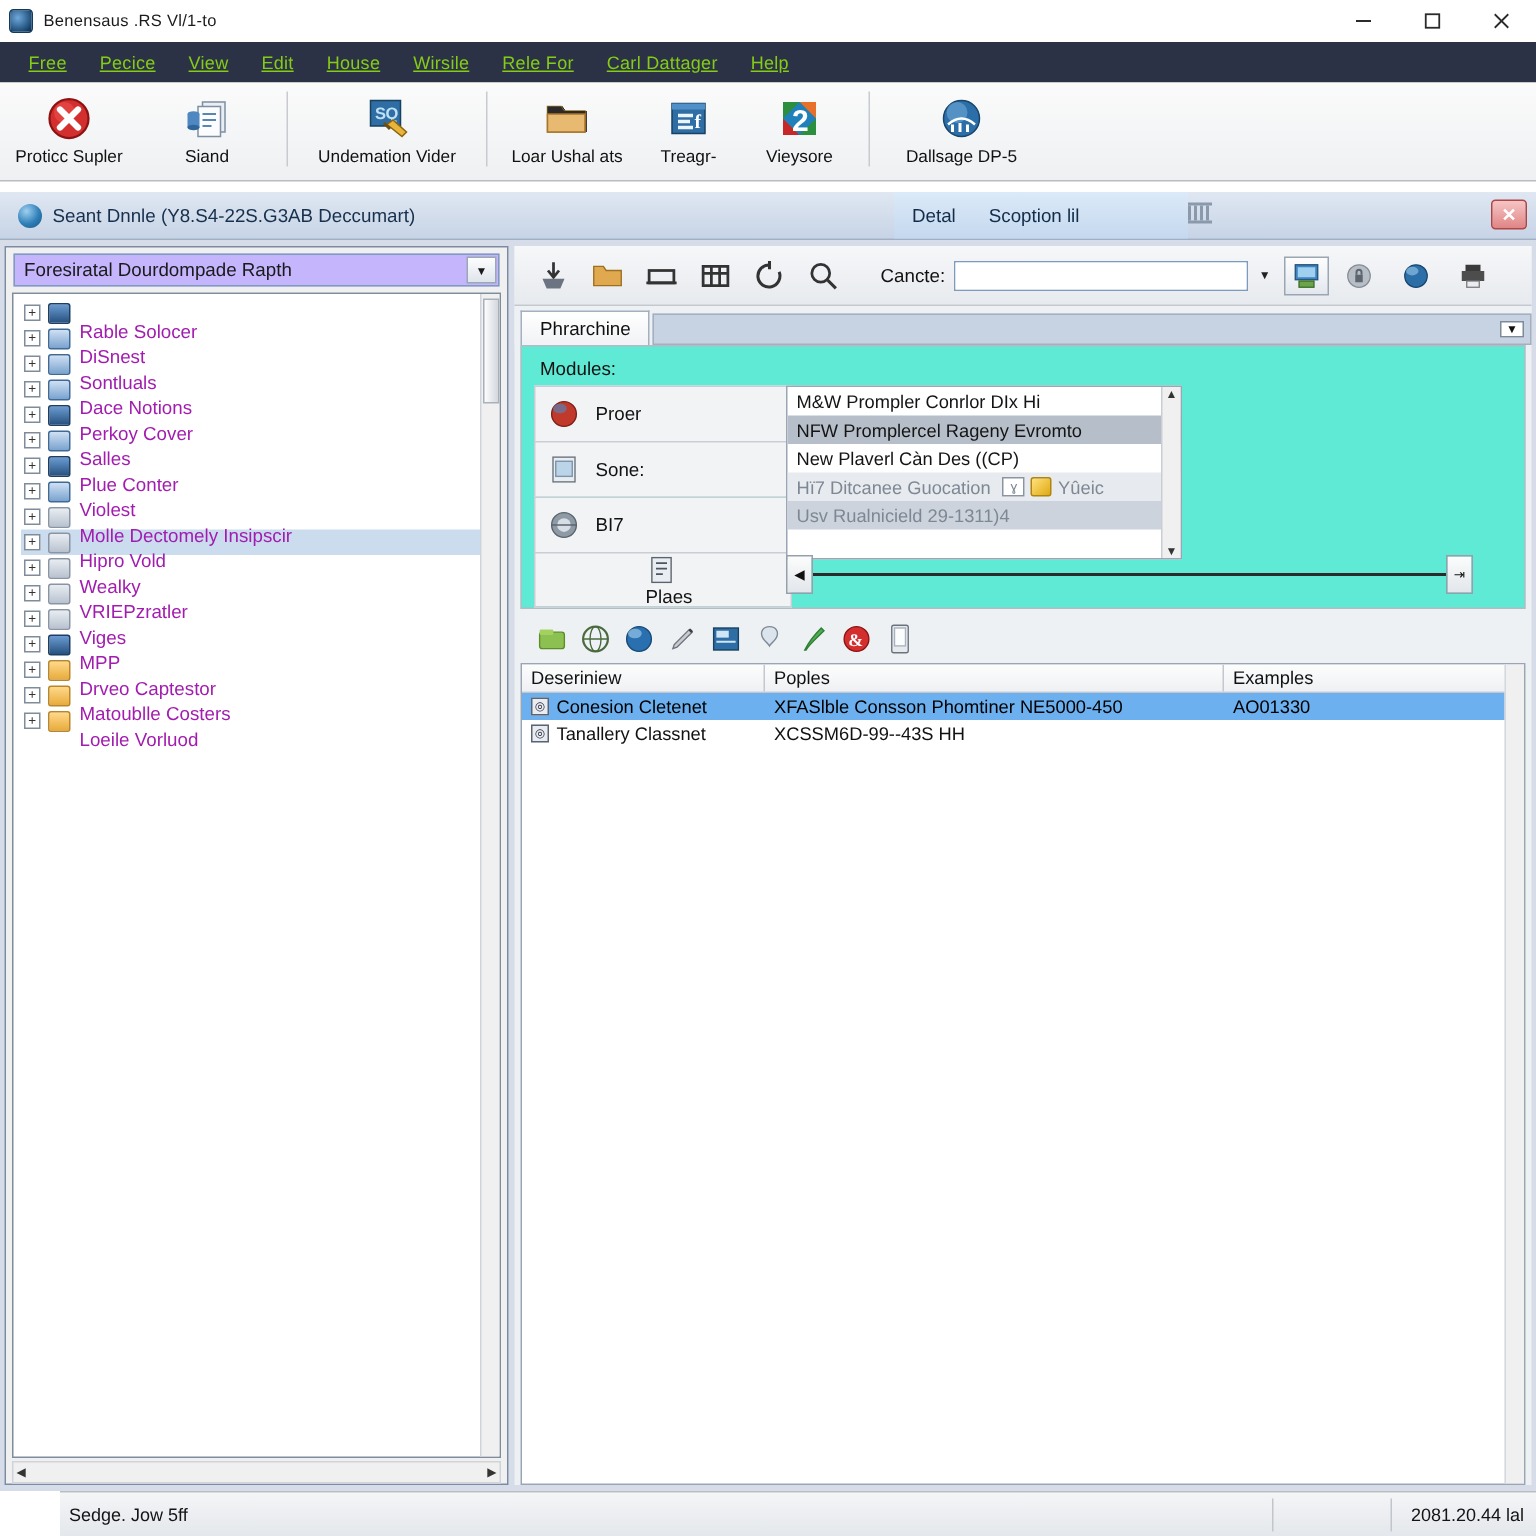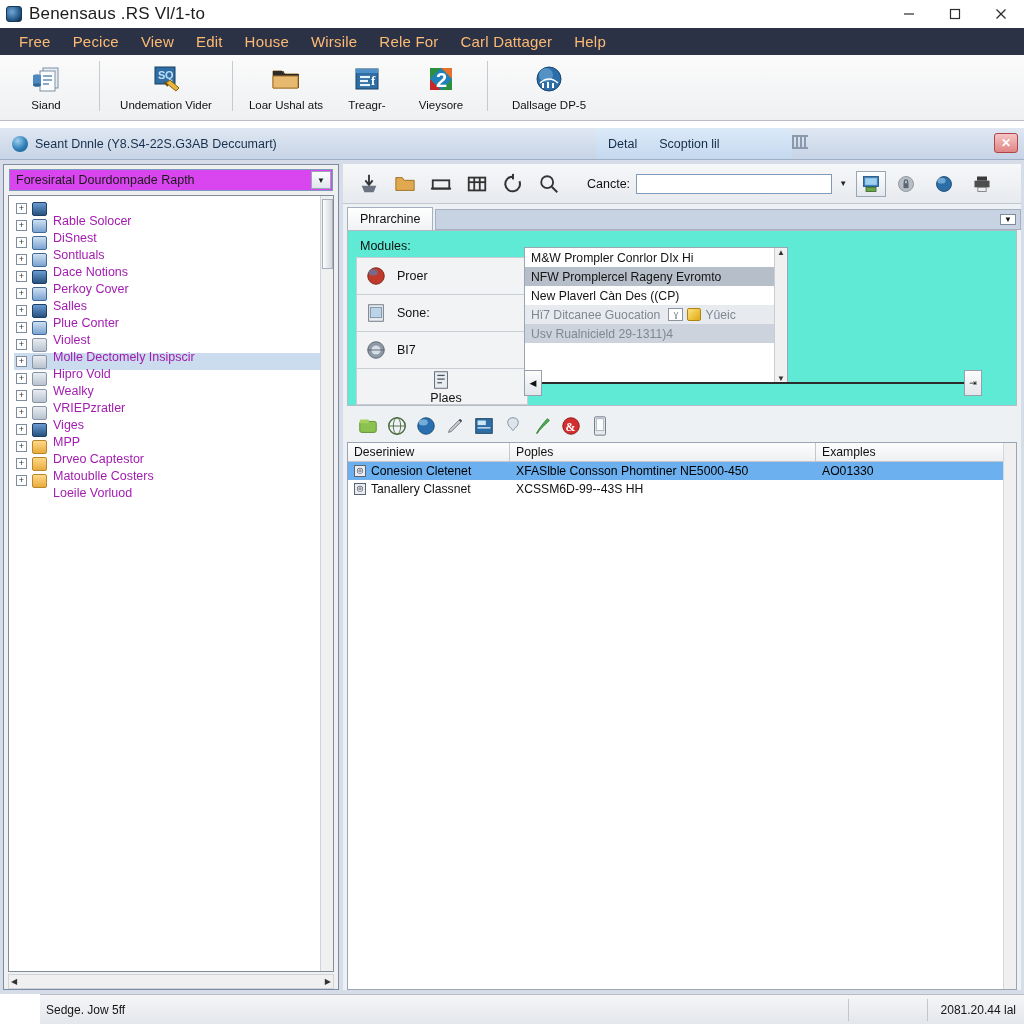--- a/index.html
+++ b/index.html
@@ -15,36 +15,37 @@
   
   .titlebar {
     height: 28px; background: #ffffff; display: flex; align-items: center;
     padding-left: 6px; position: relative;
   }
   .titlebar .app-icon {
     width: 16px; height: 16px; border-radius: 3px; margin-right: 7px;
     background: radial-gradient(circle at 35% 35%, #6fa8dc 0%, #1f4e79 70%, #0b2a44 100%);
     border: 1px solid #123a5c;
   }
-  .titlebar .title { font-size: 17px; color: #1b1b1b; letter-spacing: .2px; text-align: right; }
+  .titlebar .title { font-size: 11px; color: #1b1b1b; letter-spacing: .2px; text-align: right; }
   .win-btns { position: absolute; right: 0; top: 0; height: 28px; display: flex; }
   .win-btn {
     width: 46px; height: 28px; display: flex; align-items: center; justify-content: center;
     font-size: 14px; color: #2b2b2b; background: transparent;
   }
   .win-btn svg { display: block; }
 
   
   .menubar {
     height: 27px; background: #2b3245; display: flex; align-items: center;
     padding-left: 8px; gap: 0px;
   }
   .menu-item {
-    color: #fdba74; font-size: 15px; padding: 4px 11px; white-space: nowrap;
+    color: #84cc16; font-size: 12px; padding: 4px 11px; white-space: nowrap;
     letter-spacing: .2px;
+    text-decoration: underline;
   }
 
   
   .ribbon {
     height: 66px; background: linear-gradient(#fbfbfb, #eef0f2);
     border-bottom: 1px solid #b9bcc2; display: flex; align-items: flex-start;
     padding-top: 4px;
   }
   .rb-group { display: flex; height: 58px; align-items: flex-start; }
   .rb-sep { width: 1px; background: #c7cbd1; height: 50px; margin: 2px 7px 0 7px; }
@@ -88,21 +89,21 @@
     color: #fff; font-size: 12px; font-weight: bold;
   }
 
   
   .left-pane {
     position: absolute; left: 3px; top: 36px; width: 336px; bottom: 4px;
     background: #f0f0f0; border: 1px solid #7a8ca3; display: flex; flex-direction: column;
   }
   .combo-row { padding: 4px 5px 4px 5px; }
   .combo {
-    height: 22px; background: #d946ef; border: 1px solid #7e9bbd;
+    height: 22px; background: #c4b5fd; border: 1px solid #7e9bbd;
     display: flex; align-items: center; position: relative;
   }
   .combo .ctext { font-size: 12.5px; color: #1a1a1a; padding-left: 6px; }
   .combo .carrow {
     position: absolute; right: 1px; top: 1px; width: 20px; height: 18px;
     background: linear-gradient(#fdfdfd,#dfe5ec); border: 1px solid #9aa7b6;
     display: flex; align-items: center; justify-content: center; font-size: 8px; color: #1a1a1a;
   }
   .tree-box {
     flex: 1; margin: 0 4px 0 4px; background: #fff; border: 1px solid #7f8c9b;
@@ -202,21 +203,21 @@
   .mod-rows { position: absolute; left: 8px; top: 26px; width: 172px; }
   .mod-row {
     height: 37px; display: flex; align-items: center; padding-left: 8px;
     background: #f2f3f5; border: 1px solid #c9ced5; border-bottom: none;
   }
   .mod-row:last-child { border-bottom: 1px solid #c9ced5; flex-direction: column; }
   .mod-row .m-ico { width: 22px; height: 22px; margin-right: 10px; flex: none; }
   .mod-row .m-lbl { font-size: 12.5px; color: #111; }
 
   .listbox {
-    position: absolute; left: 176px; top: 16px; width: 264px; height: 137px;
+    position: absolute; left: 176px; top: 26px; width: 264px; height: 116px;
     background: #fff; border: 1px solid #9aa6b4; overflow: hidden;
   }
   .lb-item {
     height: 19px; display: flex; align-items: center; padding-left: 6px;
     font-size: 12.2px; color: #141414; white-space: nowrap;
   }
   .lb-item.sel { background: #b6bfc9; }
   .lb-item.dim { color: #7e8894; background: #e7eaee; }
   .lb-item.dim2 { color: #7e8894; background: #ccd3dc; }
   .lb-chip { margin-left: 8px; display: inline-flex; align-items: center; gap: 4px; }
@@ -317,20 +318,30 @@
     <div class="menu-item">Wirsile</div>
     <div class="menu-item">Rele For</div>
     <div class="menu-item">Carl Dattager</div>
     <div class="menu-item">Help</div>
   </div>
 
   <div class="ribbon">
 
     <div class="rb-group">
 
+      <div class="rb-btn">
+        <div class="rb-ico">
+          <svg width="32" height="32" viewBox="0 0 32 32">
+            <circle cx="16" cy="16" r="13" fill="#d32f2f" stroke="#8d1313" stroke-width="1.5"></circle>
+            <circle cx="13" cy="12" r="7" fill="#ef5350" opacity=".55"></circle>
+            <path d="M10 10 L22 22 M22 10 L10 22" stroke="#fff" stroke-width="4.2" stroke-linecap="round"></path>
+          </svg>
+        </div>
+        <div class="rb-lbl">Proticc Supler</div>
+      </div>
 
       <div class="rb-btn">
         <div class="rb-ico">
           <svg width="32" height="32" viewBox="0 0 32 32">
             <rect x="13" y="5" width="15" height="20" fill="#e9eef4" stroke="#7d8fa3"></rect>
             <rect x="10" y="8" width="15" height="20" fill="#fbfcfd" stroke="#7d8fa3"></rect>
             <line x1="13" y1="13" x2="22" y2="13" stroke="#5b84b1" stroke-width="1.4"></line>
             <line x1="13" y1="17" x2="22" y2="17" stroke="#5b84b1" stroke-width="1.4"></line>
             <line x1="13" y1="21" x2="19" y2="21" stroke="#5b84b1" stroke-width="1.4"></line>
             <ellipse cx="7" cy="13" rx="4" ry="1.8" fill="#4f87c0"></ellipse>

